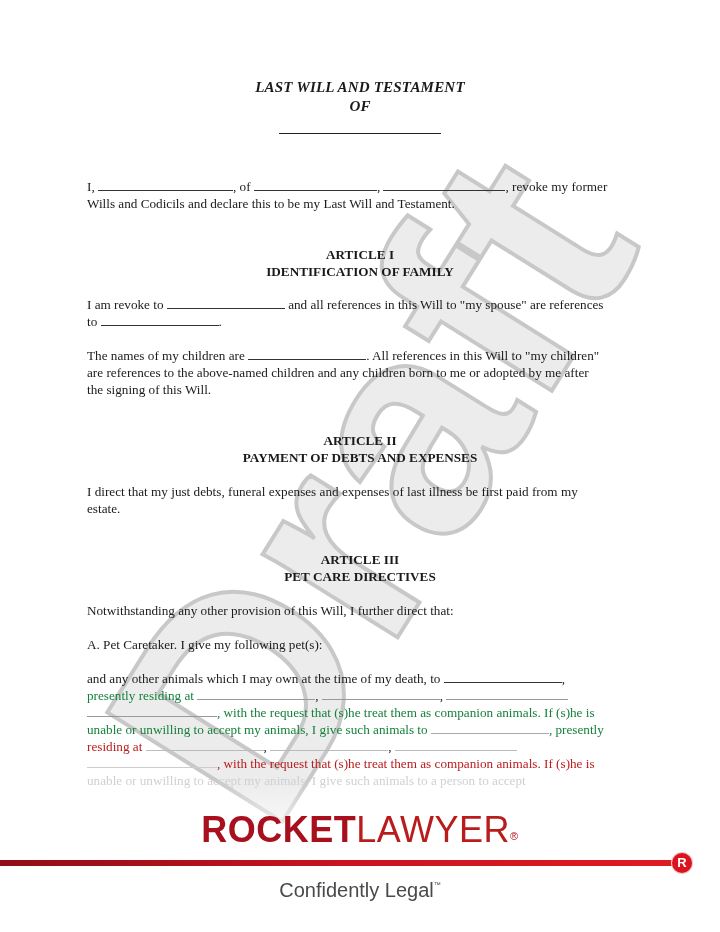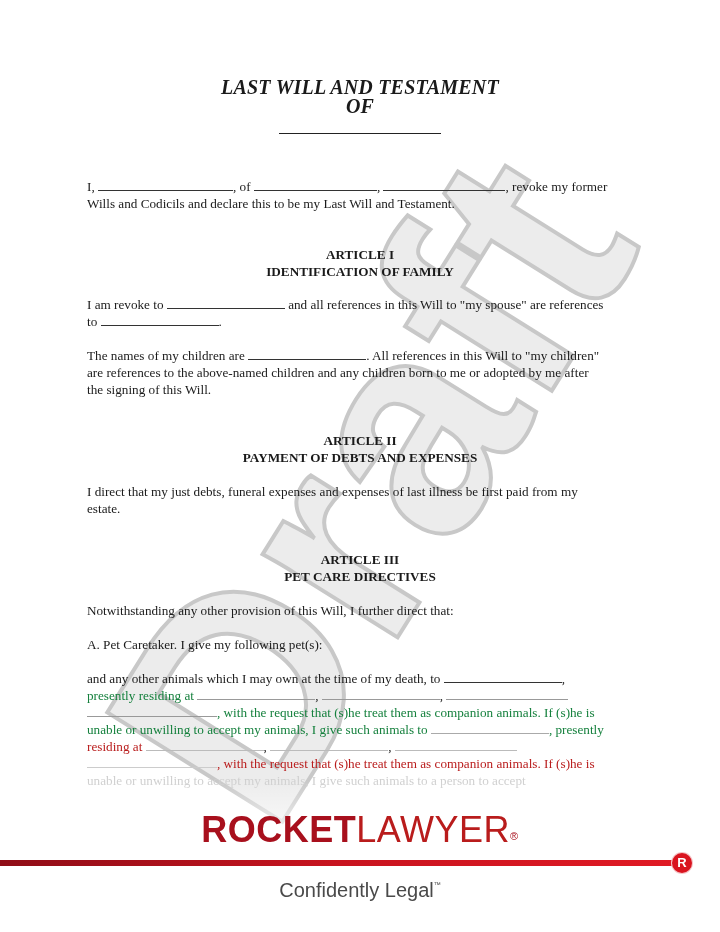--- a/index.html
+++ b/index.html
@@ -1,19 +1,19 @@
 <!DOCTYPE html>
 <html><head>
 <meta charset="utf-8">
 <style>
   html, body { margin:0; padding:0; }
   body { width:720px; height:932px; background:#ffffff; position:relative; overflow:hidden; font-family:"Liberation Serif", serif; color:#1a1a1a; }
   .page { position:absolute; left:0; top:0; width:720px; height:932px; }
   .doc { position:absolute; left:79px; top:78px; width:562px; font-size:13.2px; line-height:17px; }
-  .title { text-align:center; font-weight:bold; font-style:italic; font-size:20px; line-height:19px; letter-spacing:0.2px; }
+  .title { text-align:center; font-weight:bold; font-style:italic; font-size:15px; line-height:19px; letter-spacing:0.2px; }
   .title-line { width:162px; height:1px; background:#222; margin:17px auto 0; }
   .p { margin:8px; }
   .blank { display:inline-block; border-bottom:1px solid #333; height:11px; vertical-align:baseline; }
   .center { text-align:center; font-weight:bold; }
   .faded { color:#15803d; }
   .fade2 { color:#b91c1c; }
   .fade3 { color:#cfcfcf; }
   .b { font-weight:normal; }
   .watermark { position:absolute; left:60px; top:140px; width:620px; height:720px; pointer-events:none; }
   .brand { position:absolute; left:0; top:808px; width:720px; text-align:center; font-family:"Liberation Sans", sans-serif; font-size:36px; line-height:44px; color:#a8101d; letter-spacing:0.5px; }

